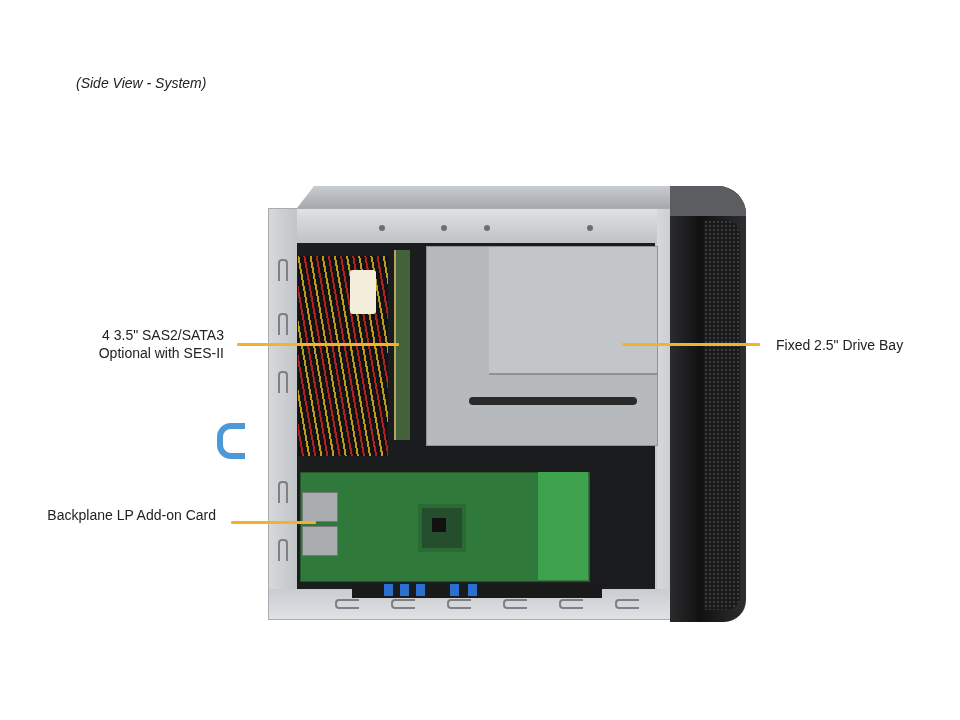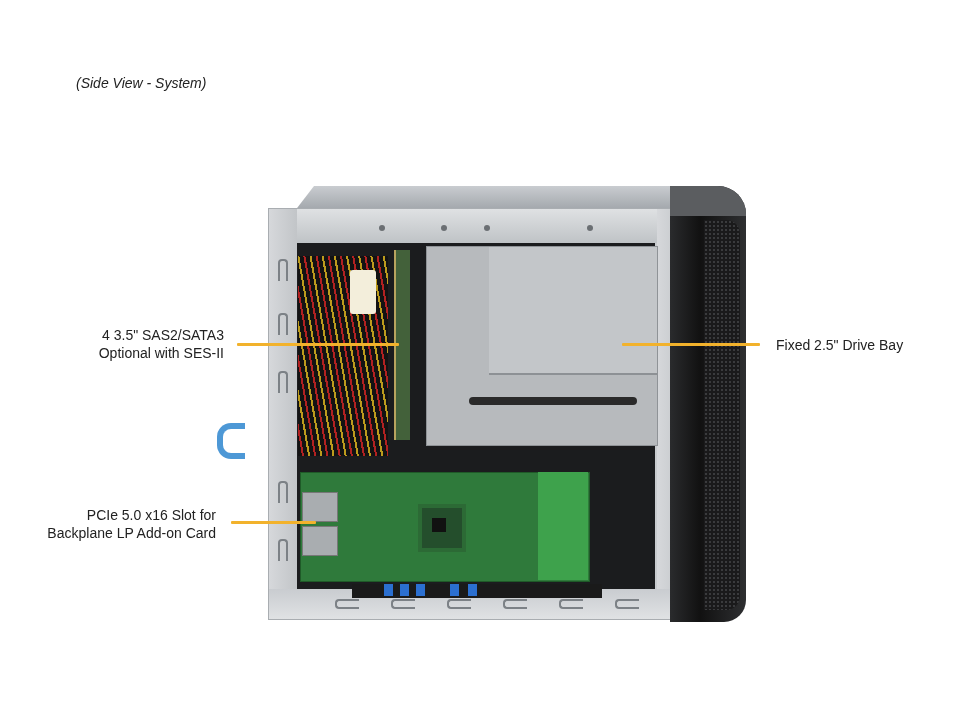--- a/index.html
+++ b/index.html
@@ -55,21 +55,20 @@
 
 <div class="caption">(Side View - System)</div>
 
 <div class="label right-align" style="left:60px; top:326px; width:164px;">
   <div>4 3.5" SAS2/SATA3</div>
   <div>Optional with SES-II</div>
 </div>
 <div class="leader" style="left:237px; top:343px; width:162px;"></div>
 
 <div class="label right-align" style="left:20px; top:506px; width:196px;">
-  <div>PCIe 5.0 x16 Slot for</div>
   <div>Backplane LP Add-on Card</div>
 </div>
 <div class="leader" style="left:231px; top:521px; width:85px;"></div>
 
 <div class="label" style="left:776px; top:336px;">Fixed 2.5" Drive Bay</div>
 <div class="leader" style="left:622px; top:343px; width:138px;"></div>
 
 <div class="chassis">
   <div class="frame-top"></div>
   <div class="frame">

